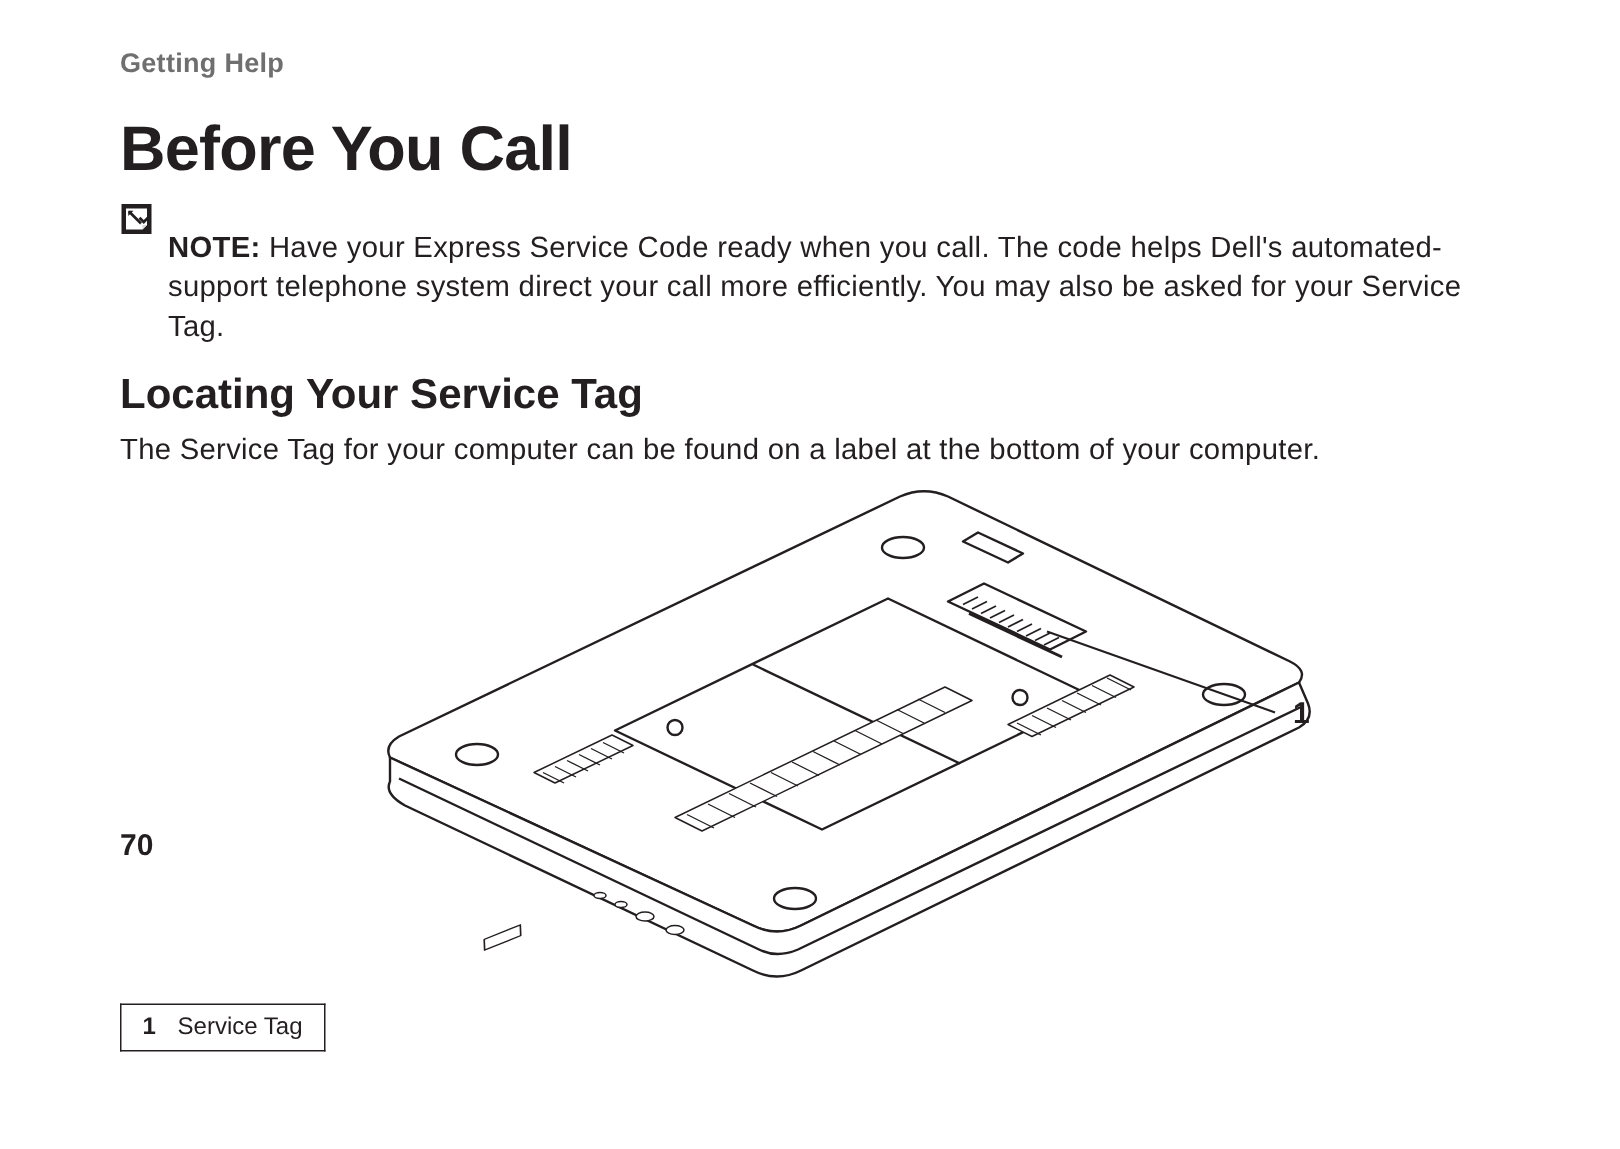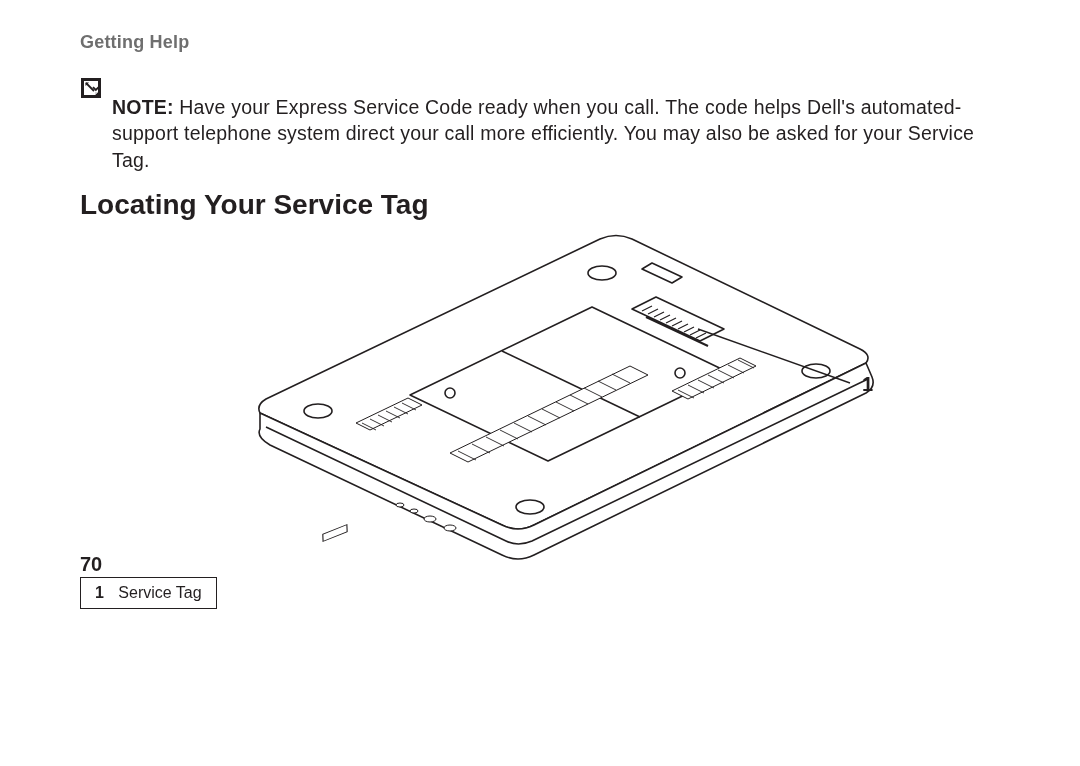--- a/index.html
+++ b/index.html
@@ -106,40 +106,42 @@
     font-weight: 700;
   }
 </style>
 </head>
 <body>
 
 <div class="page">
 
   <div class="chapter-head">Getting Help</div>
 
+  <h1 class="h1">Before You Call</h1>
 
   <div class="note-row">
     <span class="note-icon">
       <svg width="22" height="22" viewBox="0 0 22 22">
         <rect x="1" y="1" width="20" height="20" fill="#231f20"></rect>
         <path d="M4 4 L18 4 L18 15 L15 18 L4 18 Z" fill="#ffffff"></path>
         <path d="M15 18 L15 15 L18 15 Z" fill="#d9d9d9"></path>
         <line x1="6" y1="6" x2="14" y2="14" stroke="#231f20" stroke-width="1.8"></line>
         <path d="M11 11 L15 11 L15 7" fill="none" stroke="#231f20" stroke-width="1.8" transform="rotate(45 13 13)"></path>
         <path d="M6 6 L6 6" stroke="#231f20"></path>
         <path d="M5.5 5.5 L9 5.5 L5.5 9 Z" fill="#231f20"></path>
       </svg>
     </span>
     <div class="note-text">
       <span class="note-label">NOTE:</span><span> Have your Express Service Code ready when you call. The code helps Dell's automated-support telephone system direct your call more efficiently. You may also be asked for your Service Tag.</span>
     </div>
   </div>
 
   <div class="h2">Locating Your Service Tag</div>
 
+  <p class="body-text">The Service Tag for your computer can be found on a label at the bottom of your computer.</p>
 
   <div class="figure-wrap">
     <svg width="700" height="350" viewBox="0 0 700 350">
 
       <g fill="#ffffff" stroke="#231f20" stroke-width="1.6" stroke-linejoin="round">
 
         <path d="M 60 190
                  Q 56 182 66 176
                  L 400 16
                  Q 416 9 432 16

